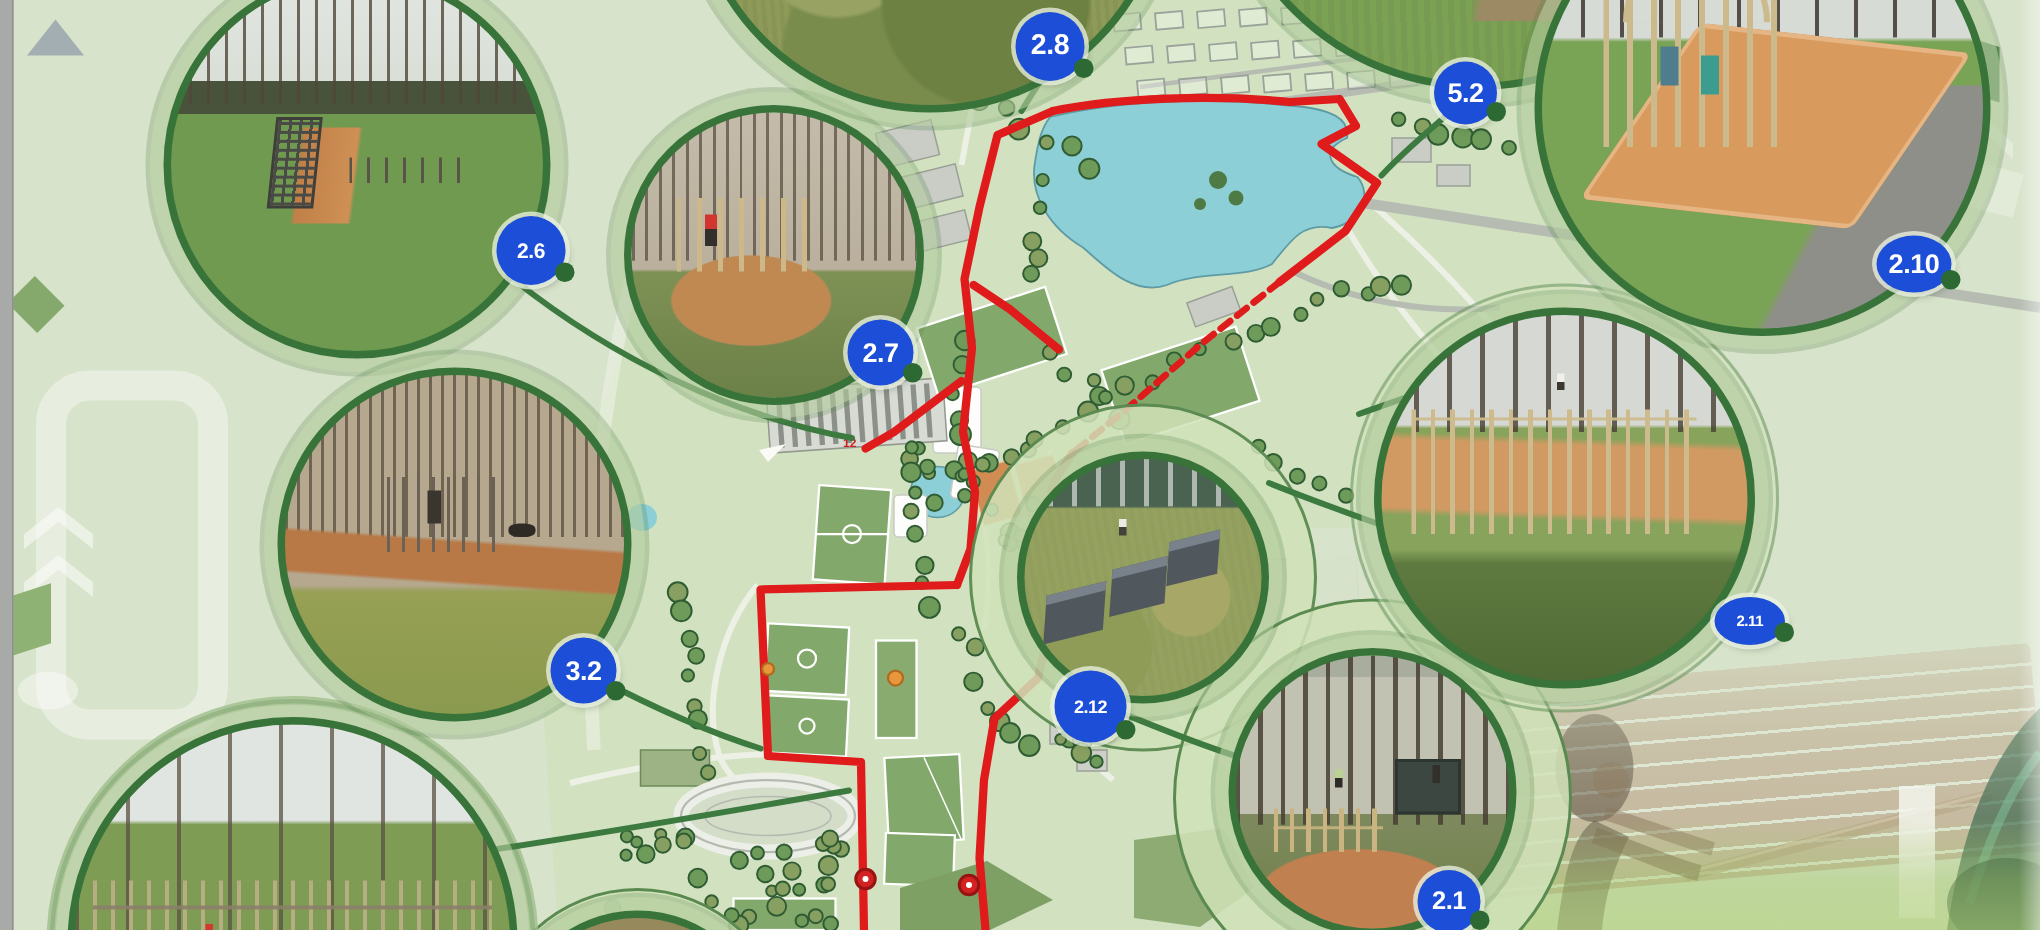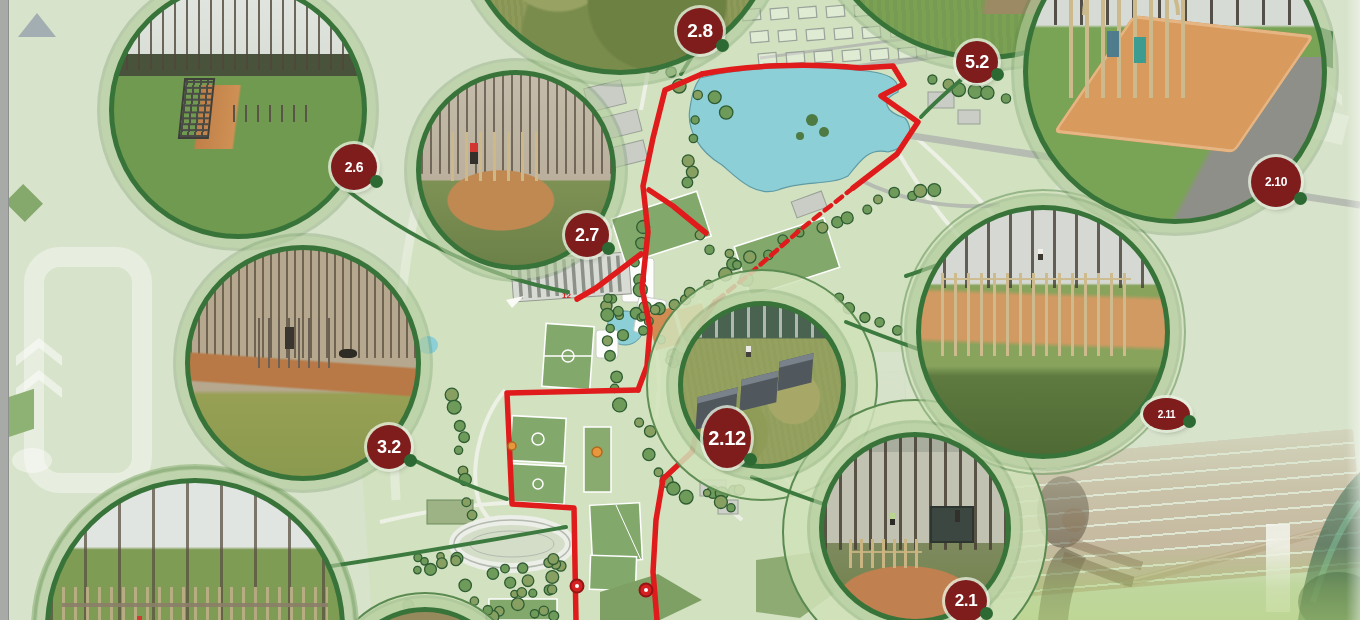--- a/index.html
+++ b/index.html
@@ -107,31 +107,31 @@
     repeating-linear-gradient(90deg,rgba(70,62,50,.85) 0 3px,rgba(0,0,0,0) 3px 15px) 0 0/100% 62% no-repeat,
     linear-gradient(#a8ad9e 0 8%,#c2c2b2 8%,#c2c2b2 58%,#7e8a5e 58%,#708049 100%);}
   #c21 .board21{left:58%;top:38%;width:22%;height:18%;background:#3d4742;border:2px solid #2c352f;}
   #c21 .hurd21{left:14%;top:56%;width:40%;height:16%;background:
     linear-gradient(rgba(0,0,0,0) 40%,rgba(201,180,130,.9) 40%,rgba(201,180,130,.9) 48%,rgba(0,0,0,0) 48%),
     repeating-linear-gradient(90deg,#c9b482 0 3px,rgba(0,0,0,0) 3px 11px);}
   #c21 .figG{left:36%;top:42%;width:5px;height:12px;background:linear-gradient(#b9d48f 0 50%,#2e2b26 50%);}
   #c21 .figD{left:72%;top:40%;width:5px;height:12px;background:#33302b;}
   #cBC{left:337px;top:607px;width:176px;height:176px;background:radial-gradient(circle at 50% 18%,#96895c 0 30%,#79804a 60%,#67743f 100%);}
   
-  .badge{position:absolute;z-index:6;display:flex;align-items:center;justify-content:center;background:#7f1d1d;color:#fff;
+  .badge{position:absolute;z-index:6;display:flex;align-items:center;justify-content:center;background:#1d4ed8;color:#fff;
     border-radius:50%;font-weight:700;letter-spacing:-.3px;
     box-shadow:0 0 0 3px rgba(238,244,228,.75),2px 3px 5px rgba(40,60,35,.3);}
   .badge::after{content:"";position:absolute;width:13px;height:13px;border-radius:50%;background:#2d6a33;right:-6px;bottom:2px;}
   #b26{left:315px;top:144px;width:46px;height:46px;font-size:14px;margin-left:16px;}
   #b27{left:565px;top:213px;width:44px;height:44px;font-size:18px;}
   #b28{left:677px;top:8px;width:46px;height:46px;font-size:19px;}
   #b29{left:956px;top:41px;width:42px;height:42px;font-size:18px;}
-  #b210{left:1251px;top:157px;width:50px;height:50px;font-size:12px;}
+  #b210{left:1251px;top:157px;width:50px;height:38px;font-size:18px;}
   #b25{left:367px;top:425px;width:44px;height:44px;font-size:18px;}
-  #b212{left:703px;top:408px;width:48px;height:60px;font-size:20px;}
+  #b212{left:703px;top:447px;width:48px;height:48px;font-size:12px;}
   #b211{left:1107px;top:398px;width:47px;height:32px;font-size:10px;margin-left:36px;}
   #b21{left:945px;top:580px;width:42px;height:42px;font-size:17px;}
 </style>
 </head>
 <body>
 
 <div class="stage">
 
   <div class="dec dec-tri"></div>
   <div class="dec dec-diamond"></div>

